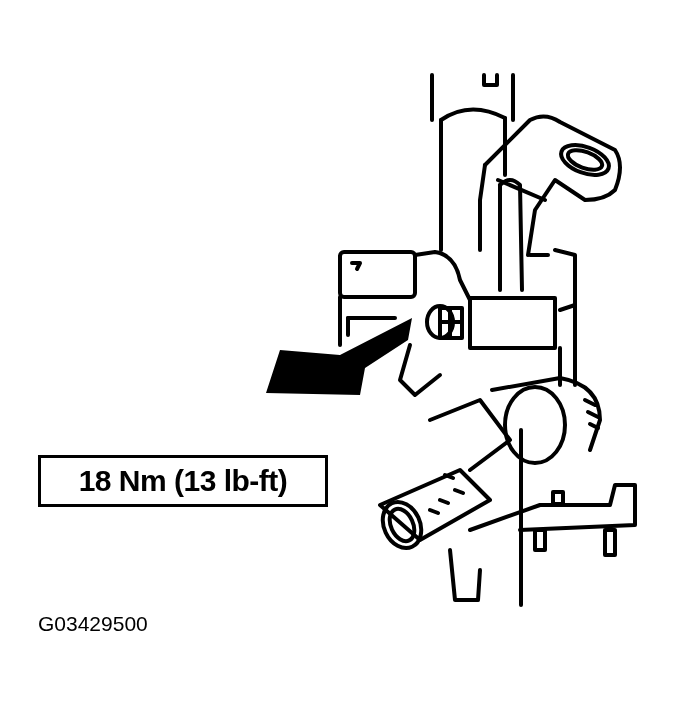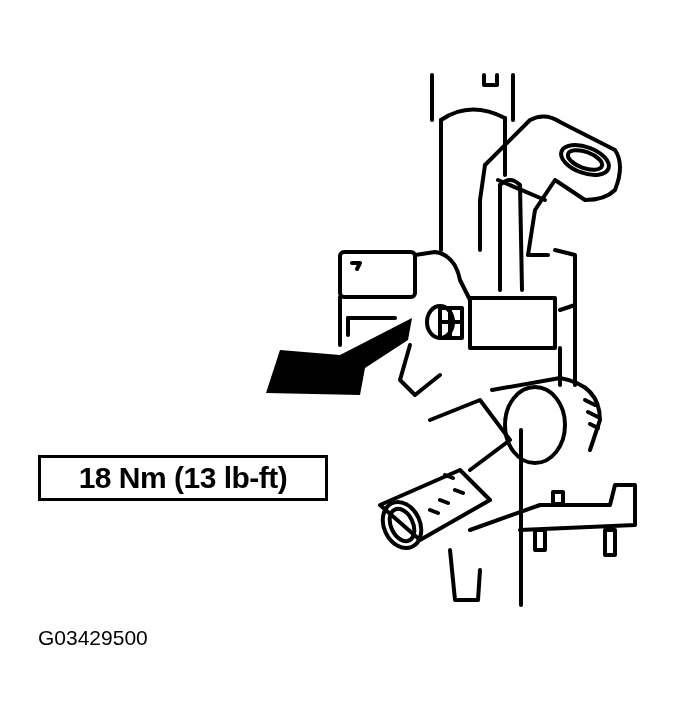--- a/index.html
+++ b/index.html
@@ -1,26 +1,26 @@
 <!DOCTYPE html>
 <html><head>
 <meta charset="utf-8">
 <style>
   html, body { margin:0; padding:0; background:#ffffff; }
   body { width:679px; height:724px; position:relative; overflow:hidden; font-family:"Liberation Sans", sans-serif; }
   #diagram { position:absolute; left:0; top:0; width:679px; height:724px; }
   .callout {
-    position:absolute; left:38px; top:455px; width:290px; height:46px;
+    position:absolute; left:38px; top:455px; width:290px; height:52px;
     border:3px solid #000; box-sizing:border-box; background:#fff;
     display:flex; align-items:center; justify-content:center;
     font-family:"Liberation Sans", sans-serif; font-weight:bold; font-size:30px;
     letter-spacing:-0.5px; color:#000;
   }
   .figure-id {
-    position:absolute; left:38px; top:626px;
+    position:absolute; left:38px; top:612px;
     font-family:"Liberation Sans", sans-serif; font-size:21px; color:#000;
   }
 </style>
 </head>
 <body>
 
 <svg id="diagram" viewBox="0 0 679 724" xmlns="http://www.w3.org/2000/svg">
   <g fill="none" stroke="#000" stroke-width="4" stroke-linejoin="round" stroke-linecap="round">
 
     <g>

